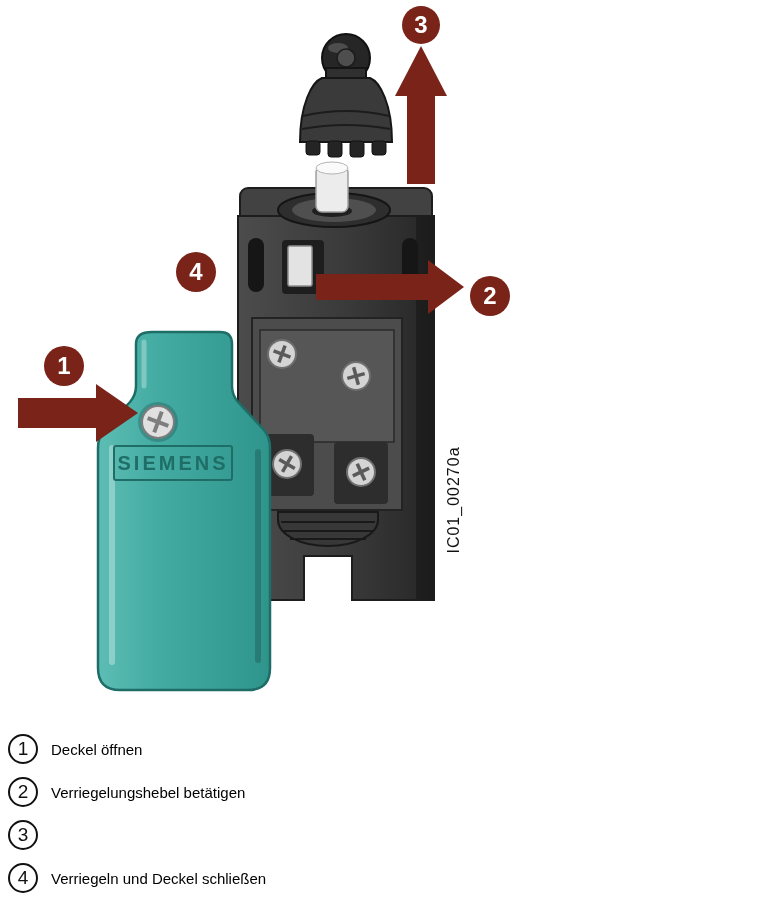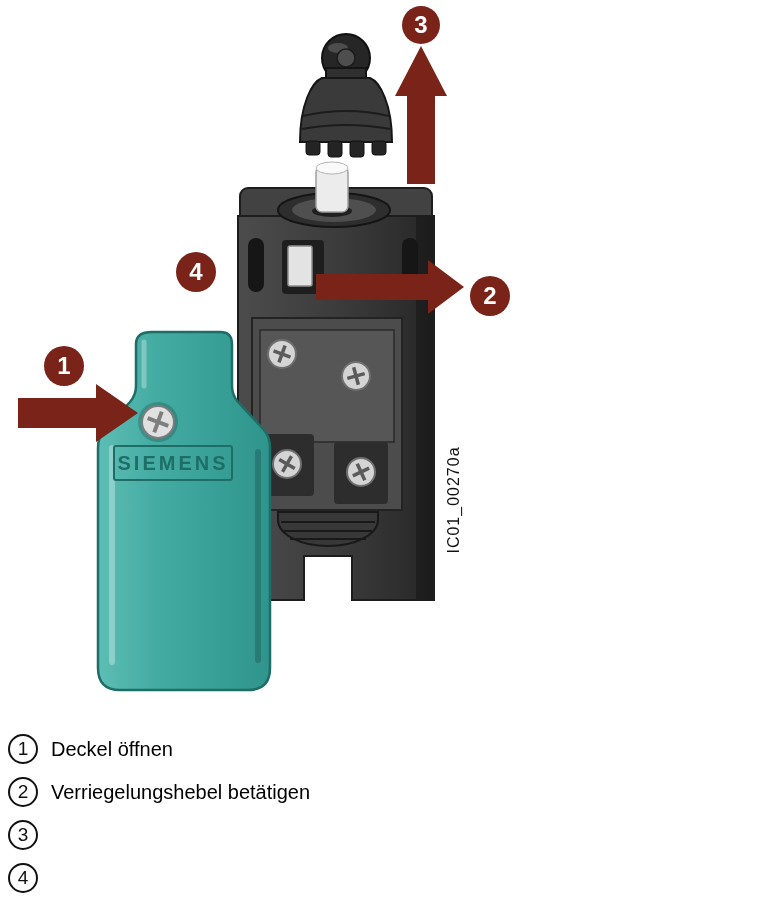--- a/index.html
+++ b/index.html
@@ -13,21 +13,21 @@
   .callout-num{fill:#ffffff;font-size:24px;font-weight:700;text-anchor:middle;}
   .fig-code{fill:#111;font-size:16px;letter-spacing:1px;}
   .brand-text{fill:#1e6e67;font-size:20px;font-weight:700;letter-spacing:3px;text-anchor:middle;}
   .legend{padding:8px 10px 0 8px;}
   .legend-row{display:flex;align-items:center;gap:13px;margin-bottom:13px;}
   .num-circle{
     width:30px;height:30px;border:2px solid #111;border-radius:50%;
     display:inline-flex;align-items:center;justify-content:center;
     font-size:19px;color:#111;flex:0 0 auto;box-sizing:border-box;
   }
-  .legend-text{font-size:20px;color:#000;white-space:nowrap;}
+  .legend-text{font-size:15px;color:#000;white-space:nowrap;}
 </style>
 </head>
 <body>
 
 <div class="stage">
 
   <svg width="778" height="726" viewBox="0 0 778 726">
     <defs>
       <linearGradient id="bodyGrad" x1="0" y1="0" x2="1" y2="0">
         <stop offset="0" stop-color="#4c4c4c"></stop>
@@ -186,16 +186,17 @@
     </div>
     <div class="legend-row">
       <span class="num-circle">2</span>
       <span class="legend-text">Verriegelungshebel betätigen</span>
     </div>
     <div class="legend-row">
       <span class="num-circle">3</span>
     </div>
     <div class="legend-row">
       <span class="num-circle">4</span>
+      <span class="legend-text">Verriegeln und Deckel schließen</span>
     </div>
   </div>
 
 </div>
 
 </body></html>

